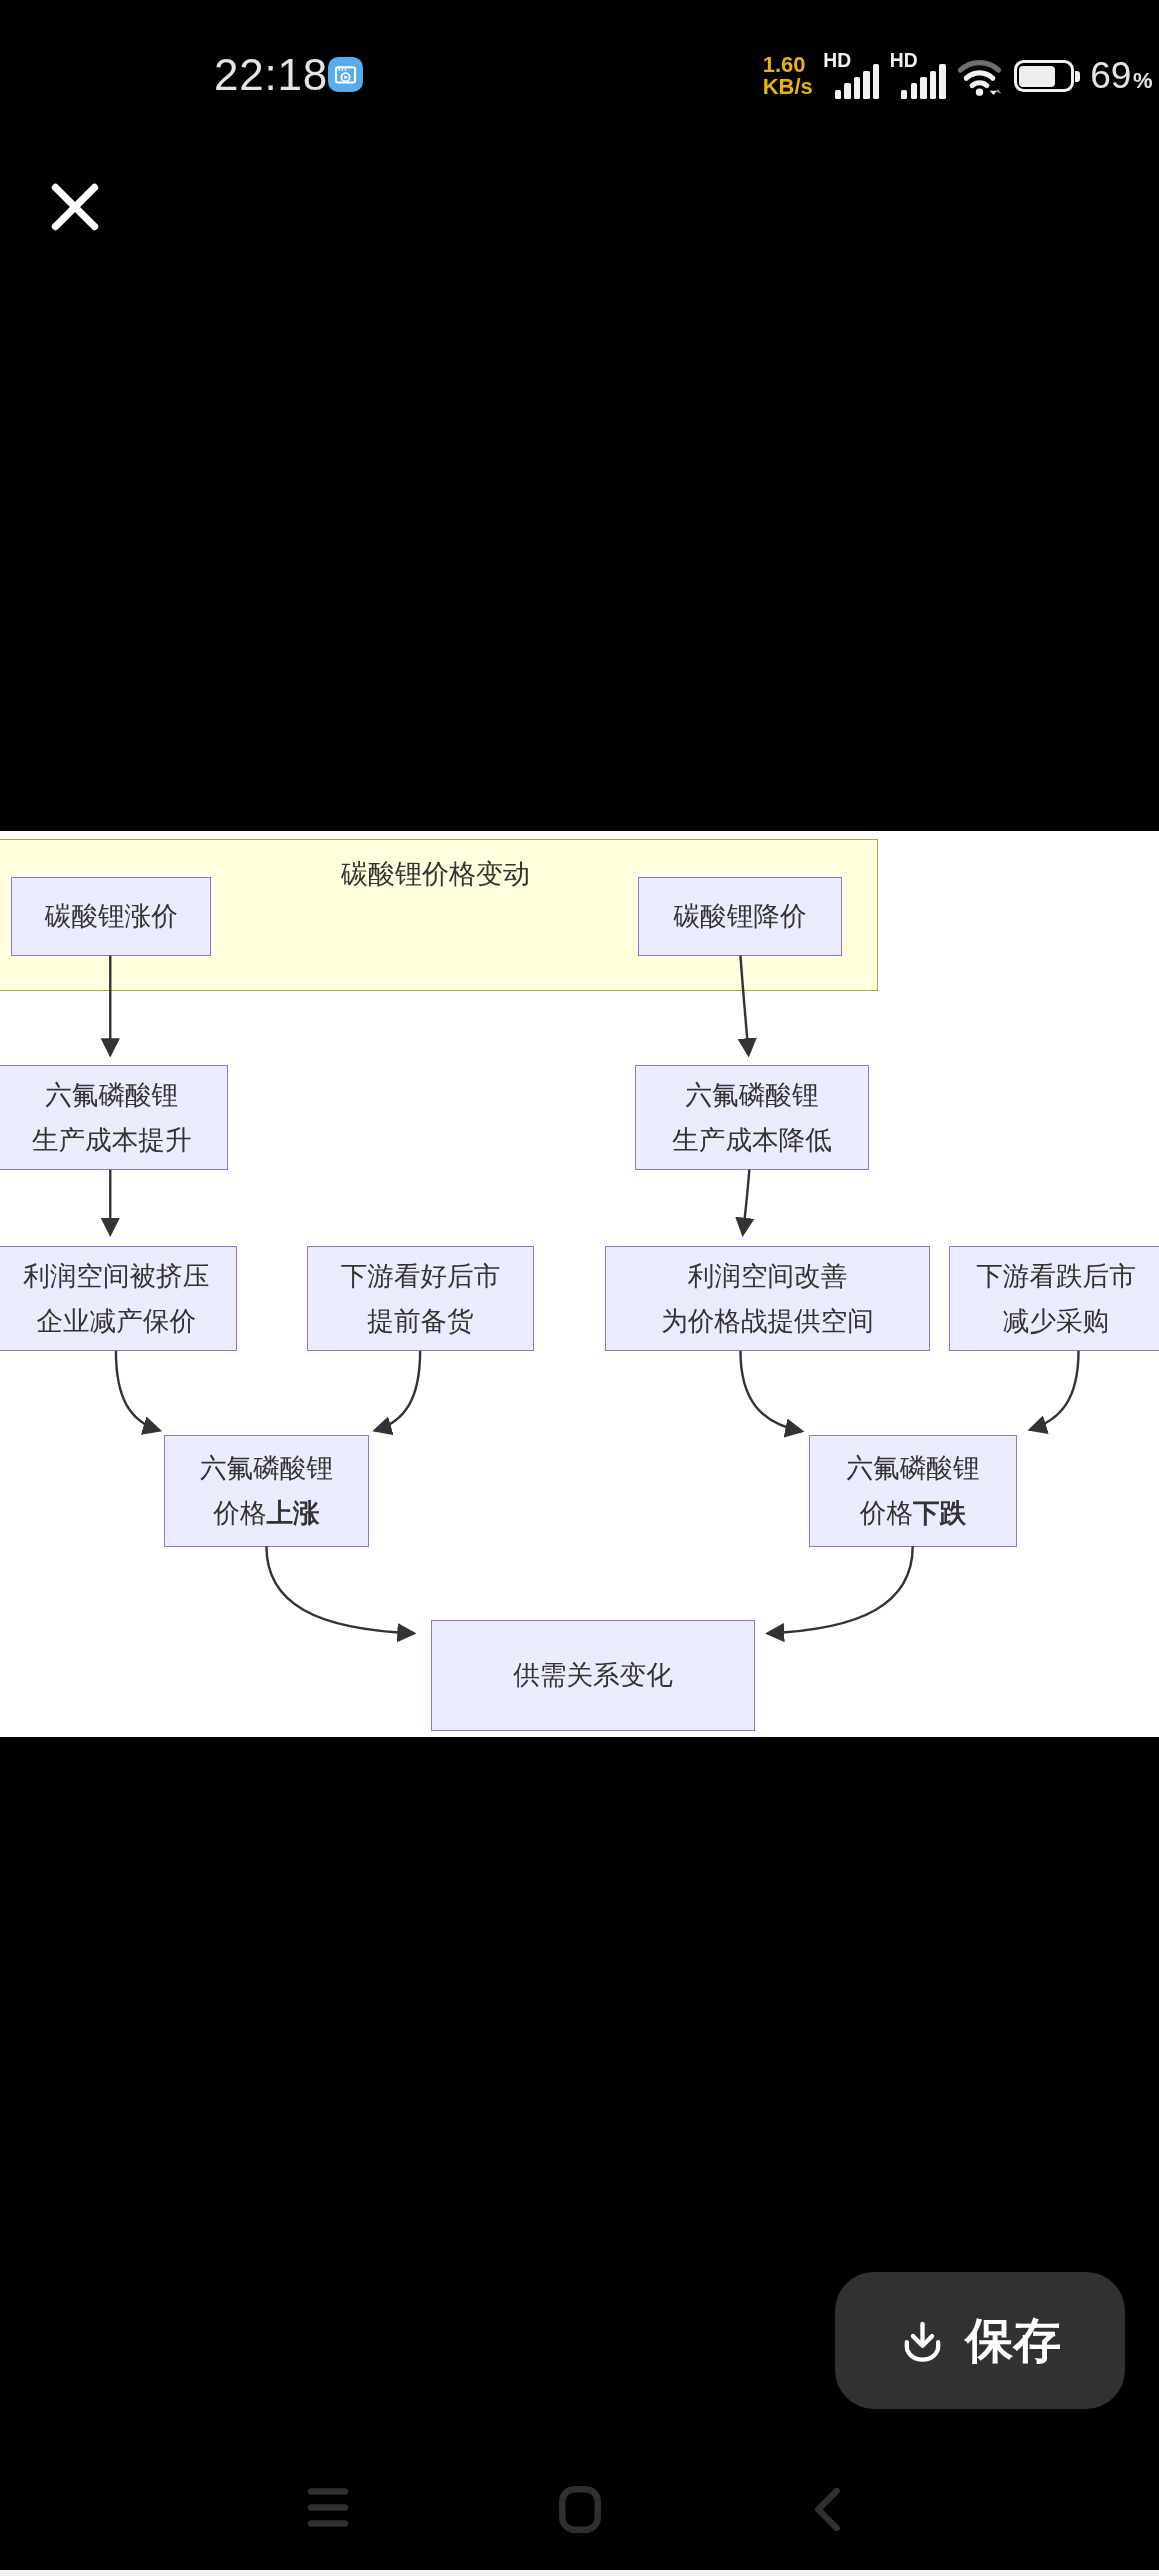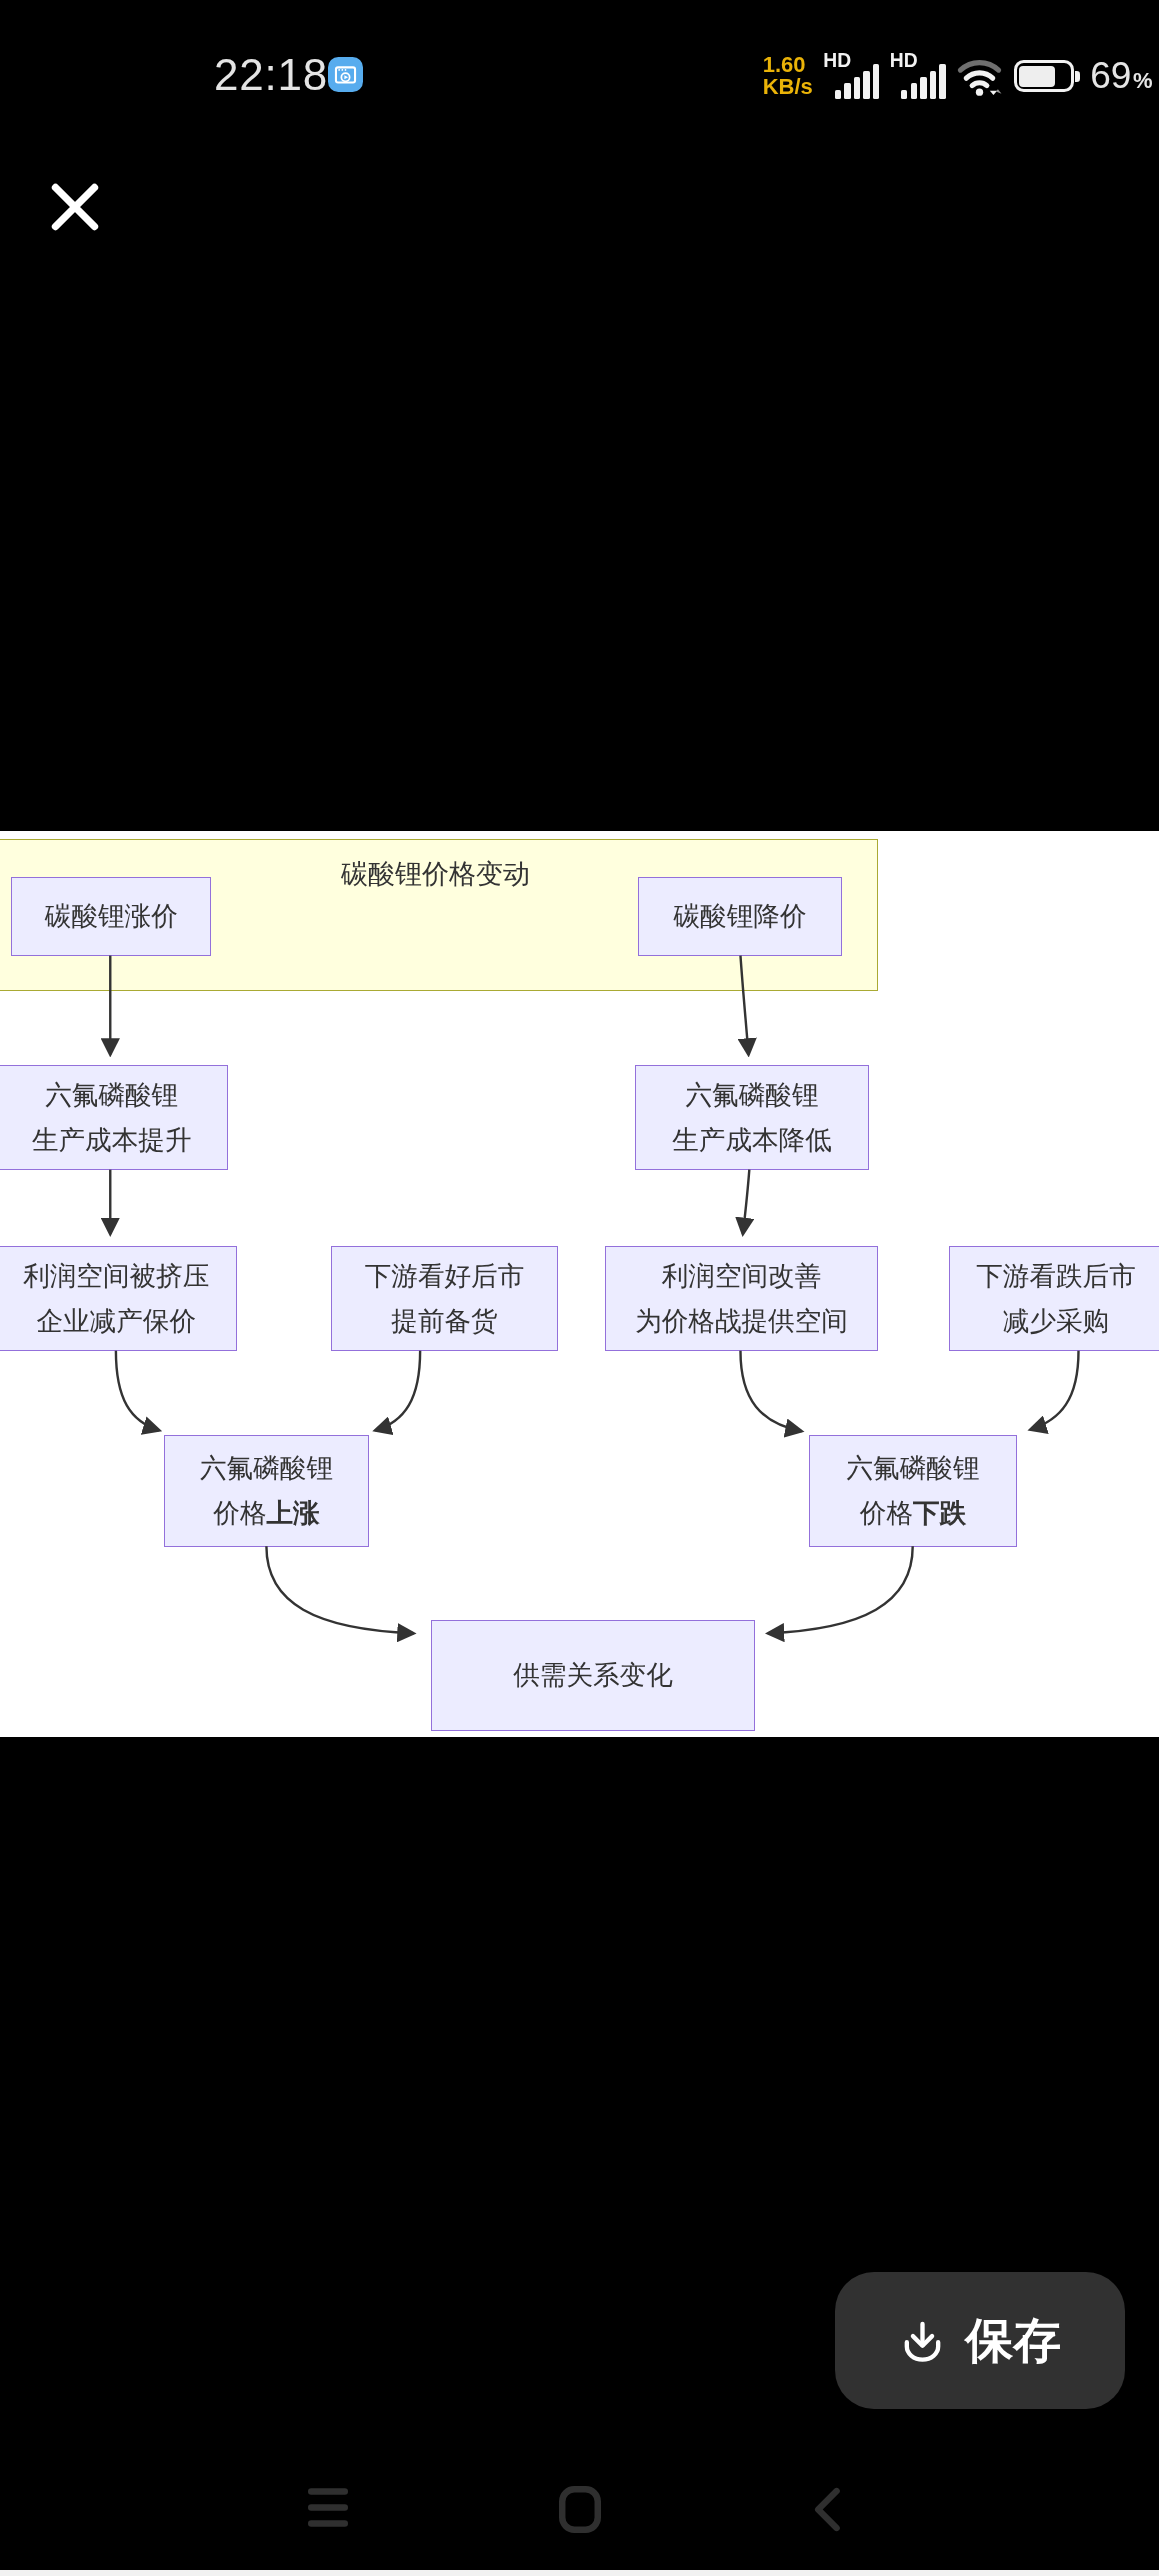--- a/index.html
+++ b/index.html
@@ -127,25 +127,25 @@
     </div>
     <div class="node" style="left:635px;top:234px;width:234px;height:105px;">
       <div>六氟磷酸锂</div>
       <div>生产成本降低</div>
     </div>
 
     <div class="node" style="left:-4.8px;top:415px;width:242px;height:105px;">
       <div>利润空间被挤压</div>
       <div>企业减产保价</div>
     </div>
-    <div class="node" style="left:307px;top:415px;width:227px;height:105px;margin-left:24px;">
+    <div class="node" style="left:307px;top:415px;width:227px;height:105px;">
       <div>下游看好后市</div>
       <div>提前备货</div>
     </div>
-    <div class="node" style="left:605px;top:415px;width:273px;height:105px;">
+    <div class="node" style="left:605px;top:415px;width:325px;height:105px;">
       <div>利润空间改善</div>
       <div>为价格战提供空间</div>
     </div>
     <div class="node" style="left:949px;top:415px;width:214px;height:105px;">
       <div>下游看跌后市</div>
       <div>减少采购</div>
     </div>
 
     <div class="node" style="left:164px;top:604px;width:205px;height:112px;">
       <div>六氟磷酸锂</div>

